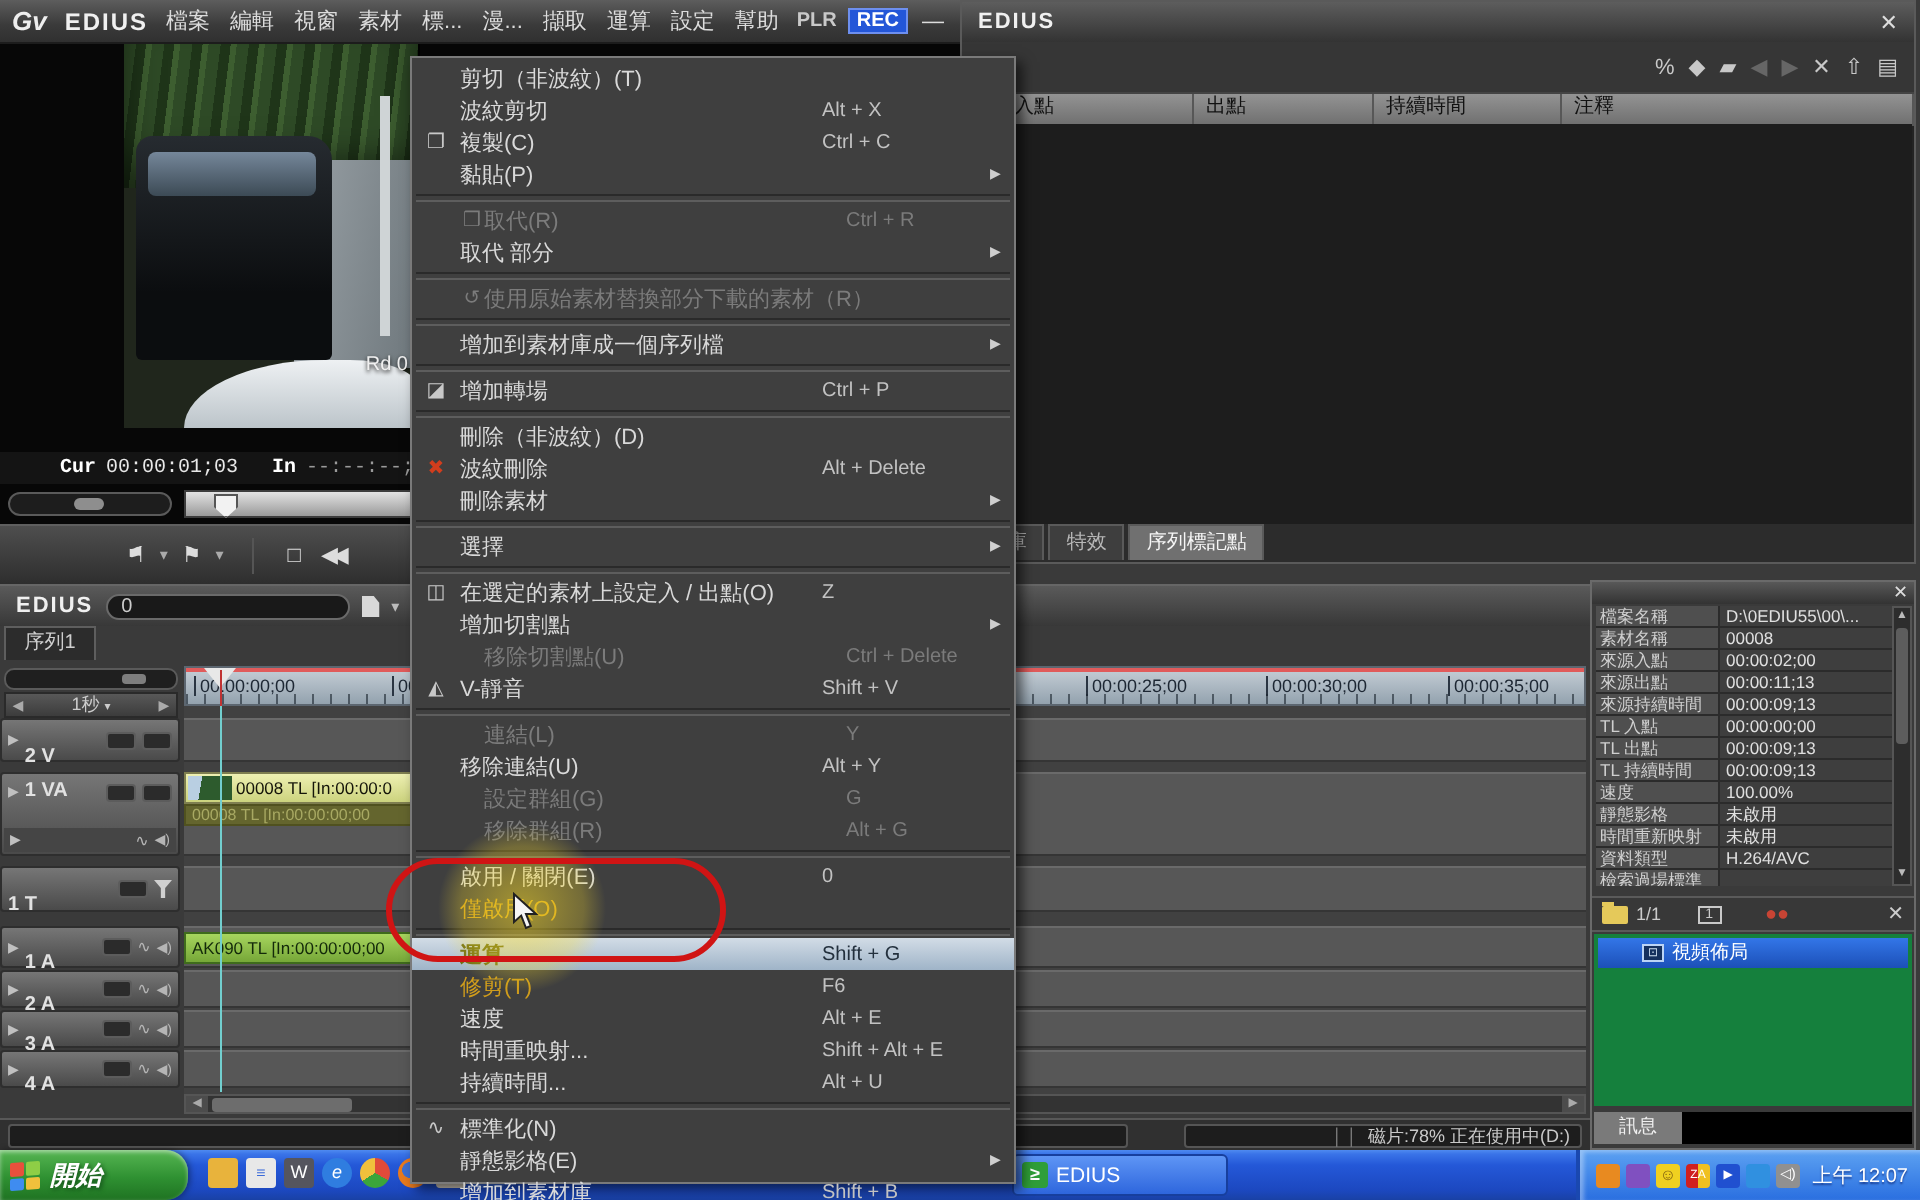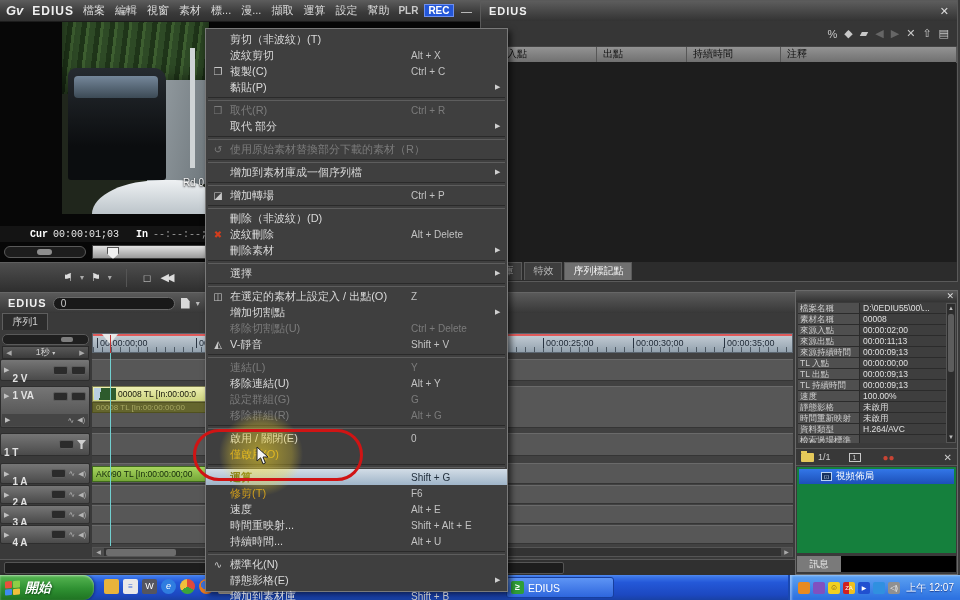--- a/index.html
+++ b/index.html
@@ -189,21 +189,21 @@
     border:1px solid #7a7a7a; box-shadow:3px 3px 6px rgba(0,0,0,.6); z-index:50; padding-top:2px; }
   .mi { height:16px; display:flex; align-items:center; padding-right:3px; color:#d9d9d9; font-size:11px; }
   .mi .ic { flex:0 0 24px; text-align:center; font-size:10px; color:#c8c8c8; }
   .mi .ic[data-icon="ripple-delete-icon"] { color:#d23d1d; }
   .mi .lbl { white-space:nowrap; overflow:hidden; }
   .mi .fill { flex:1; }
   .mi .sc { flex:0 0 84px; font-size:10px; color:#c2c2c2; white-space:nowrap; }
   .mi .sc:empty { display:none; }
   .mi .arrow { flex:0 0 9px; font-size:7px; color:#cfcfcf; visibility:hidden; }
   .mi.has-sub .arrow { visibility:visible; }
-  .mi.disabled, .mi.disabled .sc, .mi.disabled .ic { color:#7b7b7b; }
+  .mi.disabled, .mi.disabled .sc, .mi.disabled .ic { color:#7b7b7b;padding-left:12px; }
   .mi.tint .lbl { color:#cf9c1c; }
   .mi.highlight { background:linear-gradient(#d2dce6,#9fb4c8); }
   .mi.highlight .lbl { color:#6a6a14; font-weight:bold; }
   .mi.highlight .sc { color:#23303d; }
   .mi.sep { height:5px; display:block; padding:0 2px; }
   .mi.sep::after { content:""; display:block; height:2px; margin-top:2px;
     border-top:1px solid #2a2a2a; border-bottom:1px solid #5d5d5d; }
   .ic::before { content:""; }
   .ic[data-icon="copy-icon"]::before { content:"❐"; }
   .ic[data-icon="replace-icon"]::before { content:"❒"; }
@@ -418,20 +418,23 @@
     </div>
 
     <div id="hscroll">
       <div class="sbtn">◀</div>
       <div class="thumb"></div>
       <div class="sbtn right">▶</div>
     </div>
 
     <div id="tl-status">
       <div class="inset left"></div>
+      <div class="inset right">
+        <span>磁片:78% 正在使用中(D:)</span>
+      </div>
     </div>
   </div>
 
   <div class="abs" id="bin">
     <div class="titlebar">
       <span class="t">EDIUS</span>
       <span class="x">✕</span>
     </div>
     <div class="toolbar">
       <span class="cnt">0</span>

